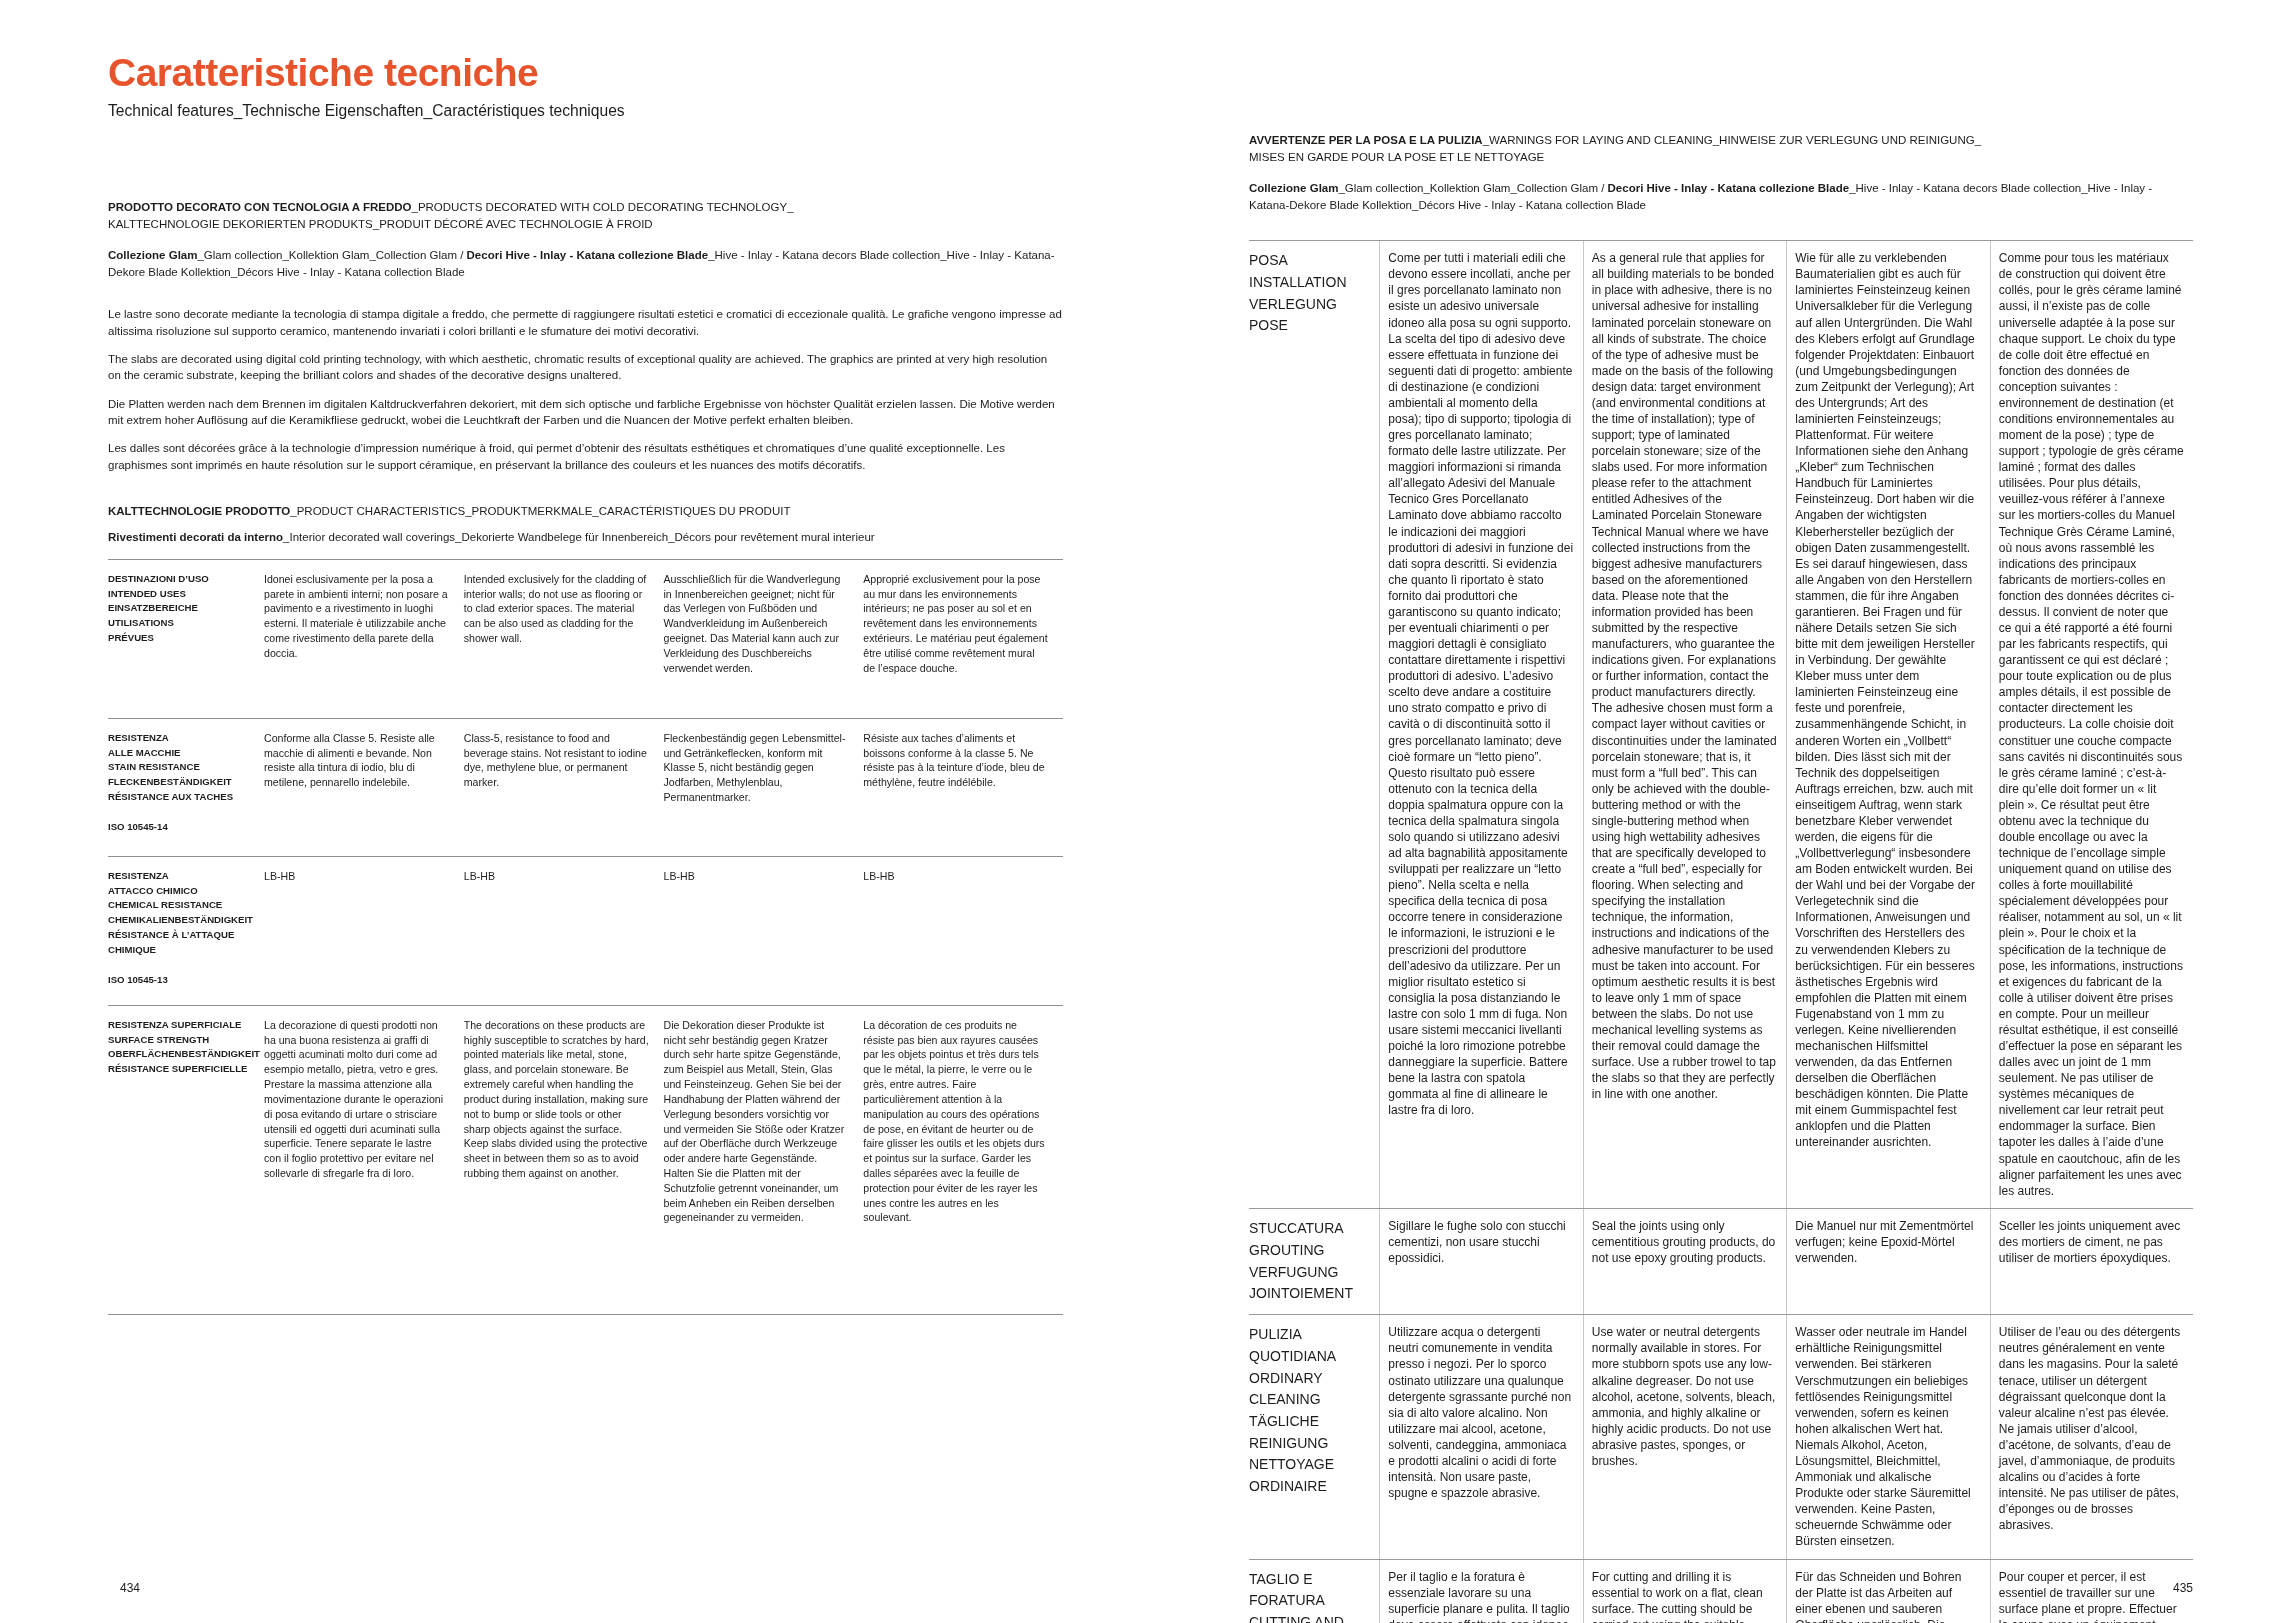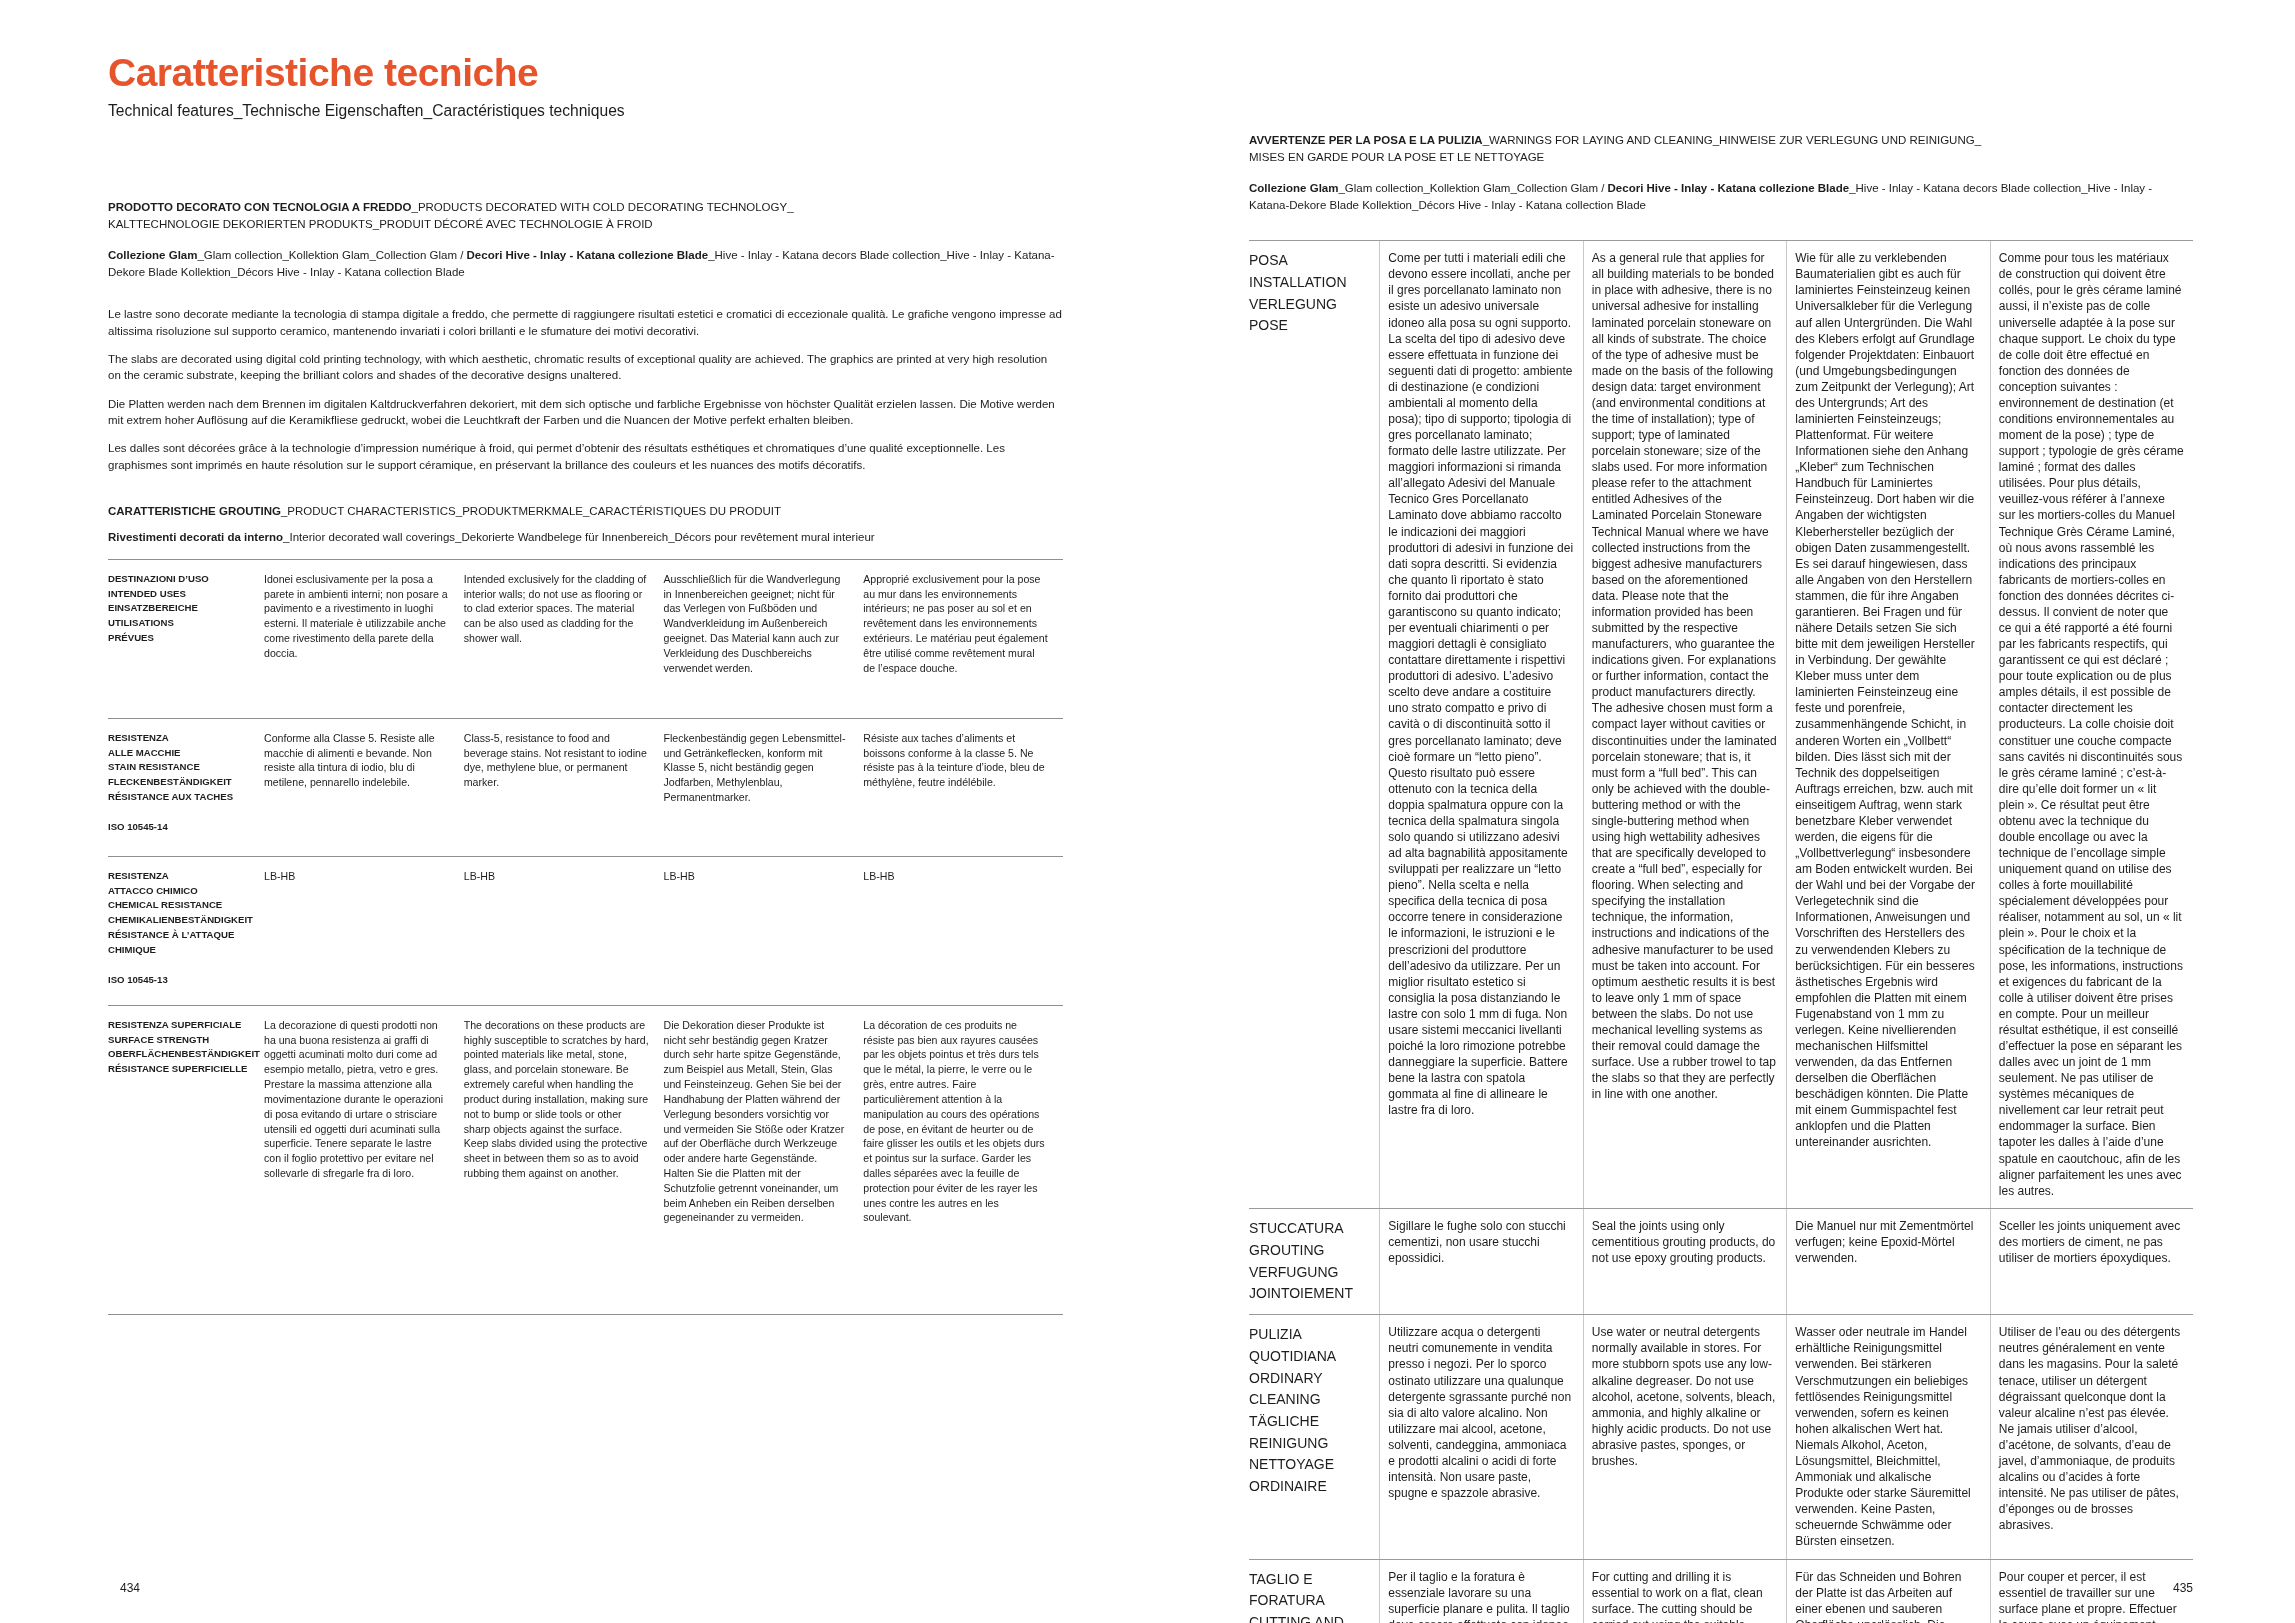--- a/index.html
+++ b/index.html
@@ -53,21 +53,21 @@
     <div class="sec-heading"><span class="b">PRODOTTO DECORATO CON TECNOLOGIA A FREDDO</span><span>_PRODUCTS DECORATED WITH COLD DECORATING TECHNOLOGY_
 KALTTECHNOLOGIE DEKORIERTEN PRODUKTS_PRODUIT DÉCORÉ AVEC TECHNOLOGIE À FROID</span></div>
 
     <div class="collection-line"><span class="b">Collezione Glam</span><span>_Glam collection_Kollektion Glam_Collection Glam / </span><span class="b">Decori Hive - Inlay - Katana collezione Blade</span><span>_Hive - Inlay - Katana decors Blade collection_Hive - Inlay - Katana-Dekore Blade Kollektion_Décors Hive - Inlay - Katana collection Blade</span></div>
 
     <p class="para first">Le lastre sono decorate mediante la tecnologia di stampa digitale a freddo, che permette di raggiungere risultati estetici e cromatici di eccezionale qualità. Le grafiche vengono impresse ad altissima risoluzione sul supporto ceramico, mantenendo invariati i colori brillanti e le sfumature dei motivi decorativi.</p>
     <p class="para">The slabs are decorated using digital cold printing technology, with which aesthetic, chromatic results of exceptional quality are achieved. The graphics are printed at very high resolution on the ceramic substrate, keeping the brilliant colors and shades of the decorative designs unaltered.</p>
     <p class="para">Die Platten werden nach dem Brennen im digitalen Kaltdruckverfahren dekoriert, mit dem sich optische und farbliche Ergebnisse von höchster Qualität erzielen lassen. Die Motive werden mit extrem hoher Auflösung auf die Keramikfliese gedruckt, wobei die Leuchtkraft der Farben und die Nuancen der Motive perfekt erhalten bleiben.</p>
     <p class="para">Les dalles sont décorées grâce à la technologie d’impression numérique à froid, qui permet d’obtenir des résultats esthétiques et chromatiques d’une qualité exceptionnelle. Les graphismes sont imprimés en haute résolution sur le support céramique, en préservant la brillance des couleurs et les nuances des motifs décoratifs.</p>
 
-    <div class="sec-heading compact"><span class="b">CARATTERISTICHE GROUTING</span><span>_PRODUCT CHARACTERISTICS_PRODUKTMERKMALE_CARACTÉRISTIQUES DU PRODUIT</span></div>
+    <div class="sec-heading compact"><span class="b">KALTTECHNOLOGIE PRODOTTO</span><span>_PRODUCT CHARACTERISTICS_PRODUKTMERKMALE_CARACTÉRISTIQUES DU PRODUIT</span></div>
 
     <div class="sub-line"><span class="b">Rivestimenti decorati da interno</span><span>_Interior decorated wall coverings_Dekorierte Wandbelege für Innenbereich_Décors pour revêtement mural interieur</span></div>
 
     <div class="ltable">
 
       <div class="lrow rh1">
         <div class="lcell label">DESTINAZIONI D’USO
 INTENDED USES
 EINSATZBEREICHE
 UTILISATIONS

